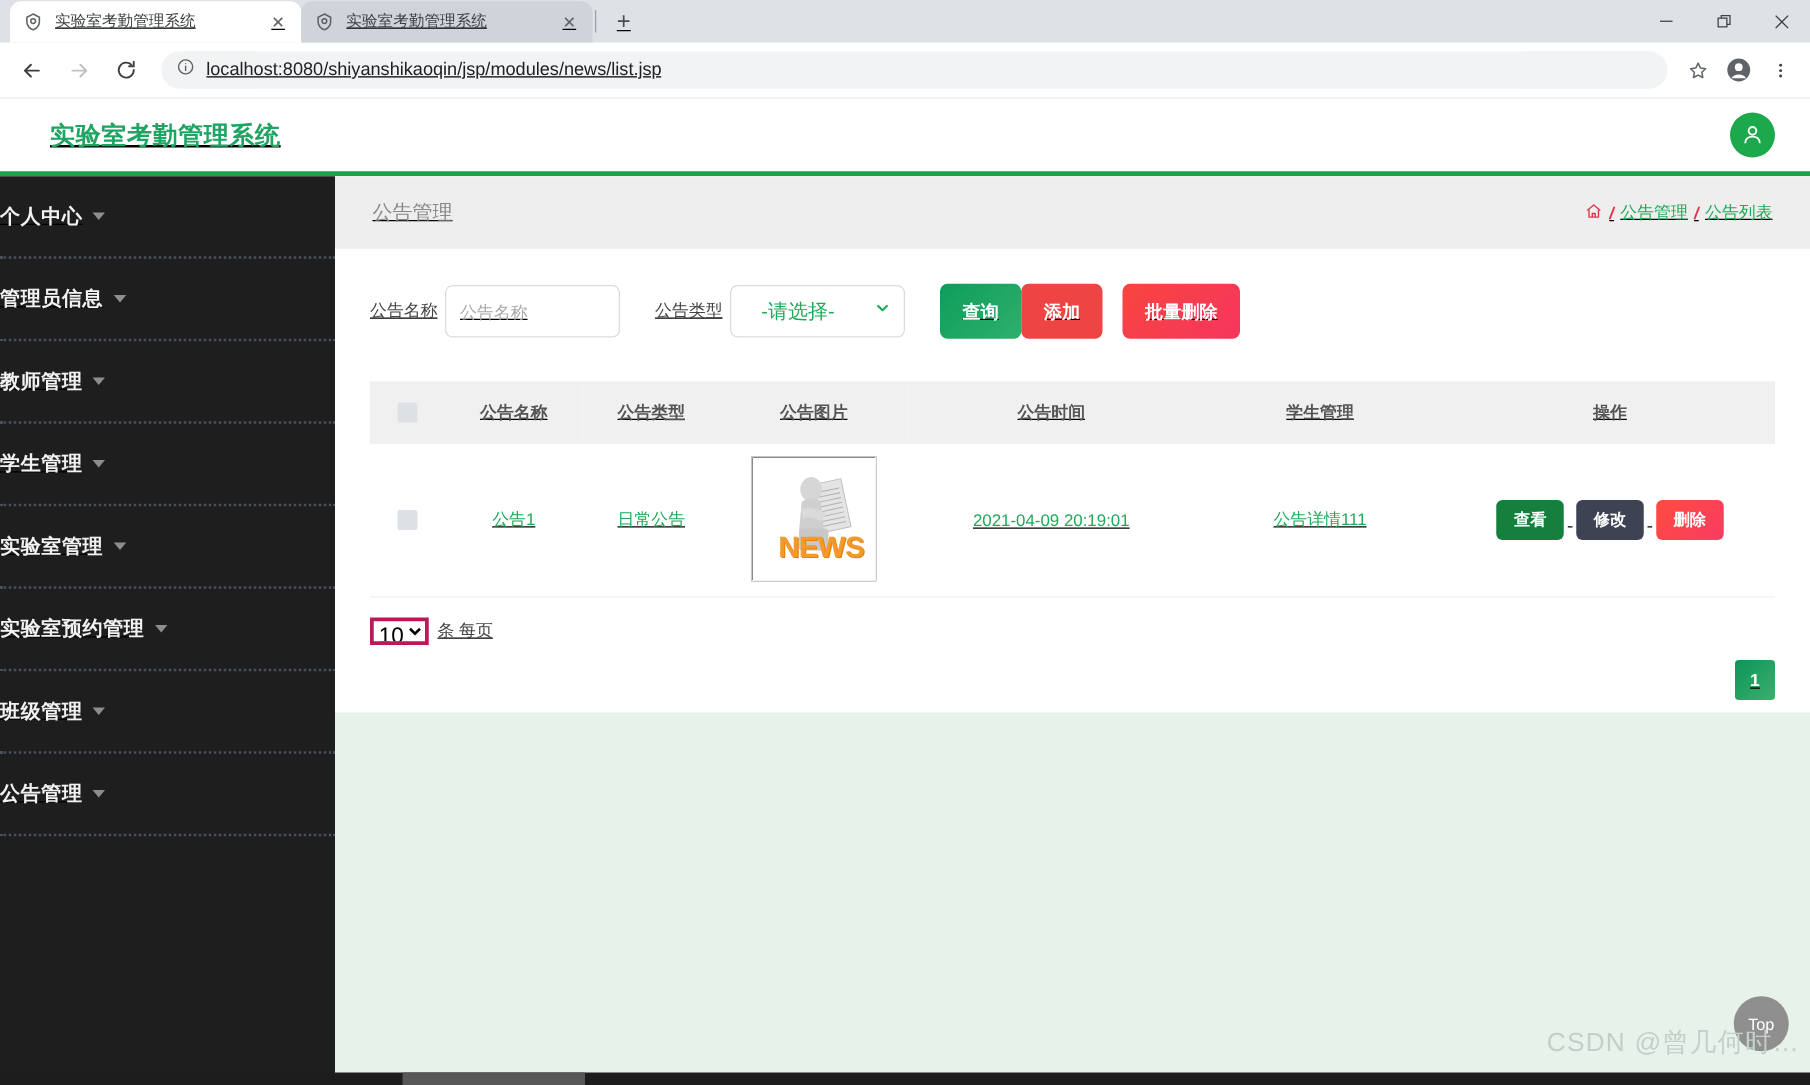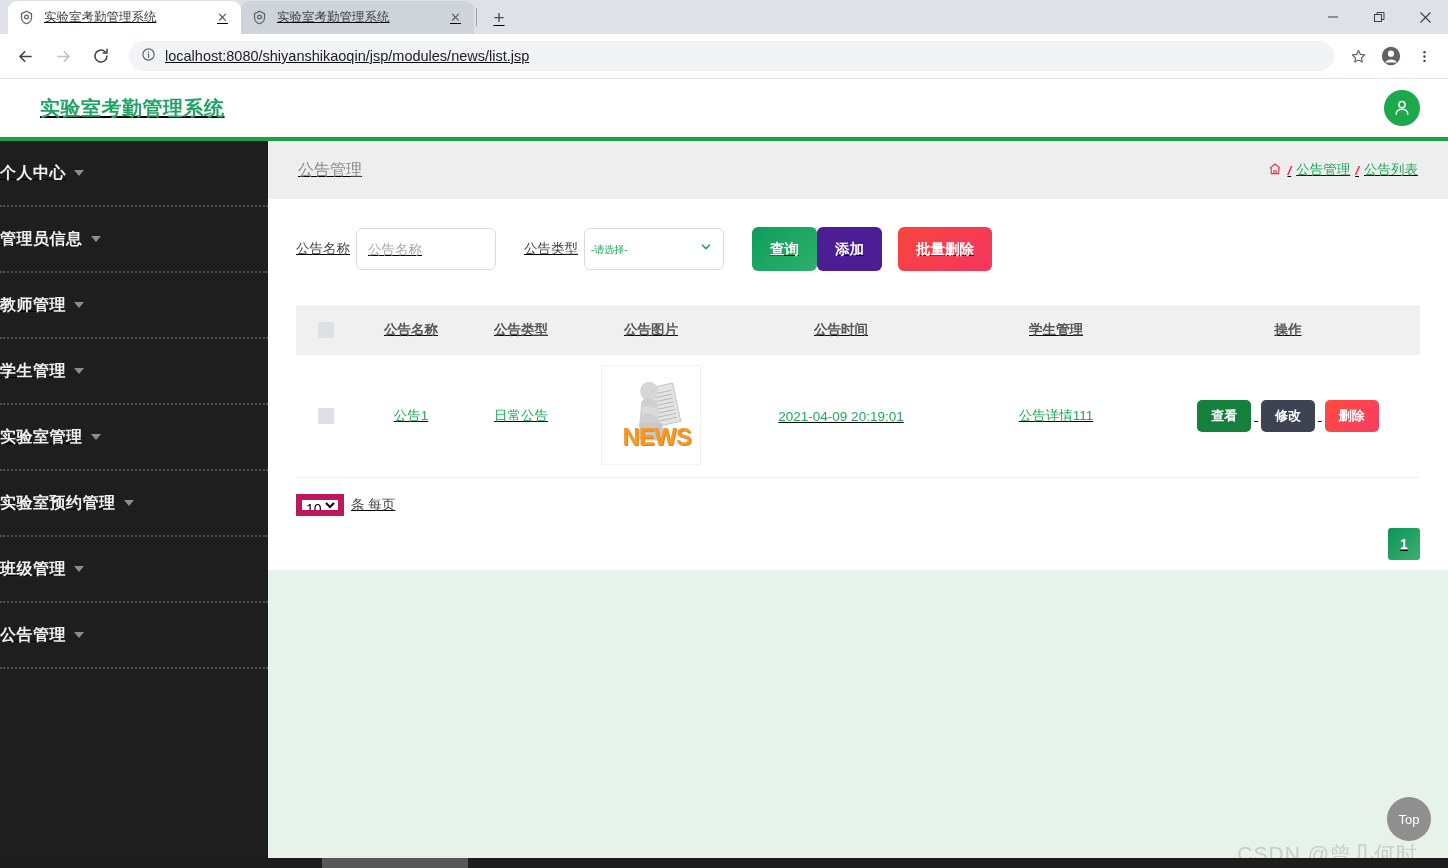--- a/index.html
+++ b/index.html
@@ -147,37 +147,37 @@
   .flabel { font-size: 13.5px; color: #444; margin-right: 6px; }
   .ftext {
     width: 140px; height: 42px; border: 1px solid #dcdcdc; border-radius: 6px;
     padding: 0 11px; font-size: 13.5px; color: #333; outline: none;
     background: #fff; font-family: inherit;
   }
   .ftext::placeholder { color: #a8a8a8; }
   .fselwrap { position: relative; margin-right: 28px; }
   .fsel {
     width: 140px; height: 42px; border: 1px solid #dcdcdc; border-radius: 6px;
-    padding: 0 30px 0 6px; font-size: 10px; color: #1faa59; outline: none;
+    padding: 0 30px 0 24px; font-size: 16px; color: #1faa59; outline: none;
     background: #fff; appearance: none; font-family: inherit;
   }
   .fsel-chev {
     position: absolute; right: 11px; top: 50%; transform: translateY(-50%);
     pointer-events: none;
   }
   .gap28 { width: 28px; flex: 0 0 28px; }
 
   .btn {
     border: none; border-radius: 6px; color: #fff;
     font-size: 14.5px; font-family: inherit; font-weight: 700;
     padding: 0 18px; height: 44px; cursor: pointer;
     display: inline-flex; align-items: center; justify-content: center;
   }
   .btn-search { background: linear-gradient(135deg,#0e9d5c,#2eb06c); }
-  .btn-add { background: #4c1d95; margin-right: 16px; }
+  .btn-add { background: #ef4444; margin-right: 16px; }
   .btn-batchdel { background: linear-gradient(135deg,#f8453e,#f5355f); }
 
   
   .tablewrap { margin: 34px 28px 0 28px; }
   table { width: 100%; border-collapse: collapse; }
   thead tr { background: #f0f0f0; }
   th {
     font-size: 13.5px; color: #555; font-weight: 700;
     padding: 16px 6px; text-align: center;
   }
@@ -211,22 +211,22 @@
   .op-view { background: #15803d; }
   .op-edit { background: #3e4354; }
   .op-del { background: linear-gradient(135deg,#ff4b3e,#f83c63); }
 
   
   .pagerow {
     display: flex; align-items: center;
     margin: 16px 0 0 28px; font-size: 13.5px; color: #444;
   }
   .pagesel {
-    height: 22px; font-size: 14px; font-family: inherit;
-    border: 6px solid #be185d; background: #fff; color: #000;
+    height: 22px; font-size: 18px; font-family: inherit;
+    border: 3px solid #be185d; background: #fff; color: #000;
     margin-right: 7px;
   }
   .pageno-wrap {
     display: flex; justify-content: flex-end;
     margin: 12px 28px 0 0;
   }
   .pageno {
     width: 32px; height: 32px; border-radius: 3px;
     background: linear-gradient(135deg,#0d9458,#3bb06e);
     color: #fff; font-size: 14px; font-weight: 700;
@@ -235,21 +235,21 @@
   }
 
   .topbtn {
     position: absolute; right: 17px; bottom: 27px;
     width: 44px; height: 44px; border-radius: 50%;
     background: #8f8f8f; color: #fff; font-size: 13px;
     display: flex; align-items: center; justify-content: center;
     cursor: pointer;
   }
   .watermark {
-    position: absolute; right: 8px; bottom: 0;
+    position: absolute; right: 8px; bottom: 20px;
     font-size: 21px; color: #c3cfc8; letter-spacing: 1px;
     white-space: nowrap;
   }
   .strip2 { position: absolute; left: 0; bottom: 0; width: 1448px; height: 10px; background: #1d1d1d; }
   .s2-thumb { position: absolute; left: 322px; top: 0; width: 146px; height: 10px; background: #575757; }
 </style>
 </head>
 <body>
 
 <div class="browser">

